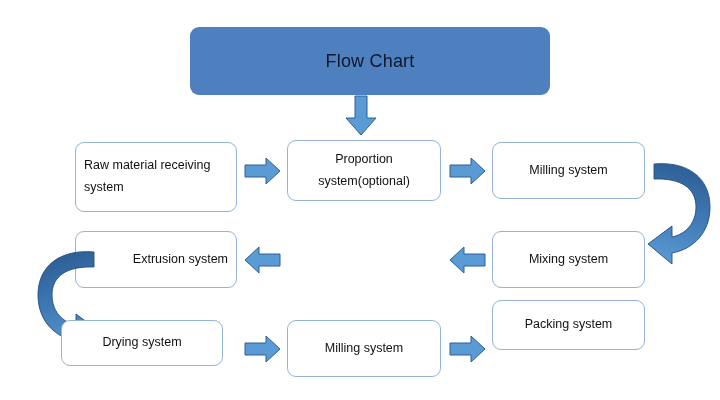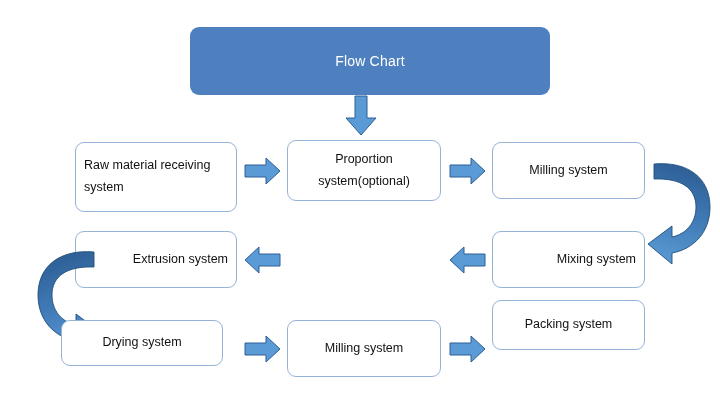--- a/index.html
+++ b/index.html
@@ -24,22 +24,22 @@
     width: 360px;
     height: 68px;
     background: #4e80bf;
     border-radius: 9px;
     display: flex;
     align-items: center;
     justify-content: center;
     box-sizing: border-box;
   }
   .title-text {
-    font-size: 14px;
-    color: #ffffff;
+    font-size: 18px;
+    color: #0f172a;
     font-family: "Liberation Sans", sans-serif;
     letter-spacing: 0.2px;
   }
 
   
   .pbox {
     position: absolute;
     box-sizing: border-box;
     background: #ffffff;
     border: 1.4px solid #95b3d7;
@@ -121,21 +121,21 @@
              C 62,80 46,97 24,101
              L 24,112
              L 0,92
              L 24,74
              L 24,85
              C 38,82 48,71 48,55
              C 48,36 33,26 6,27
              Z" fill="url(#gradRight)" stroke="#1f4e79" stroke-width="0.9" stroke-linejoin="round"></path>
   </svg>
 
-  <div class="pbox" style="left:492px; top:231px; width:153px; height:57px;justify-content:flex-end;">
+  <div class="pbox" style="left:492px; top:231px; width:153px; height:57px;">
     <span class="pbox-label">Mixing system</span>
   </div>
 
   <svg class="arrow-svg" style="left:450px; top:247px;" width="36" height="26" viewBox="0 0 36 26">
     <path d="M35,7 L14,7 L14,0 L0,13 L14,26 L14,19 L35,19 Z" fill="#5b9bd5" stroke="#2e5f96" stroke-width="1"></path>
   </svg>
 
 
   <svg class="arrow-svg" style="left:245px; top:247px;" width="36" height="26" viewBox="0 0 36 26">
     <path d="M35,7 L14,7 L14,0 L0,13 L14,26 L14,19 L35,19 Z" fill="#5b9bd5" stroke="#2e5f96" stroke-width="1"></path>

